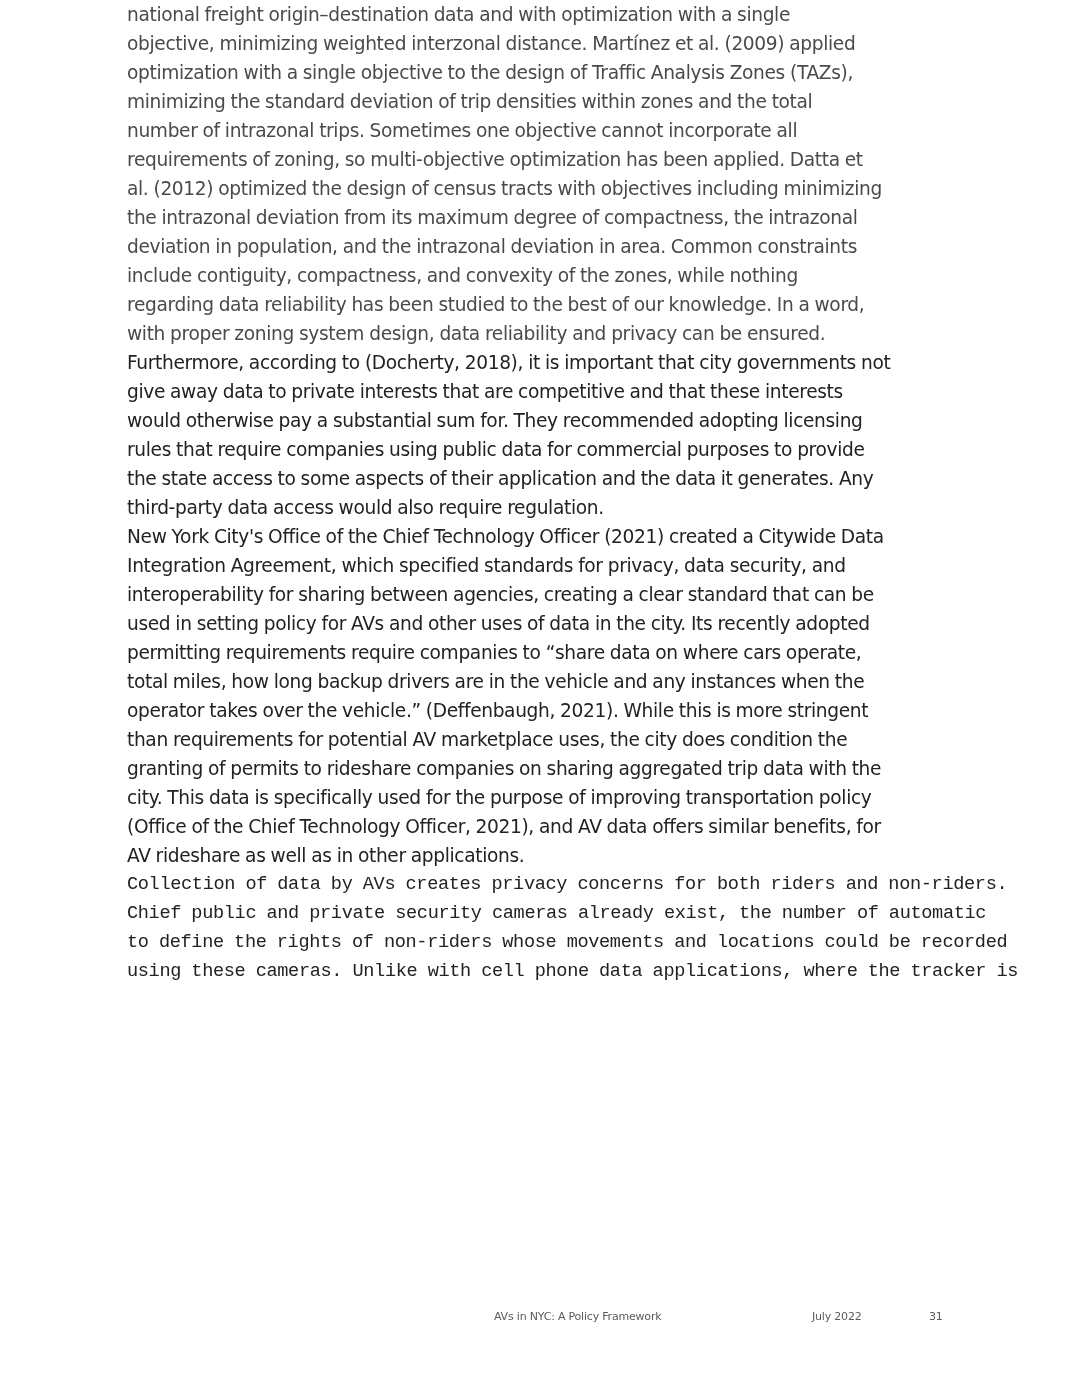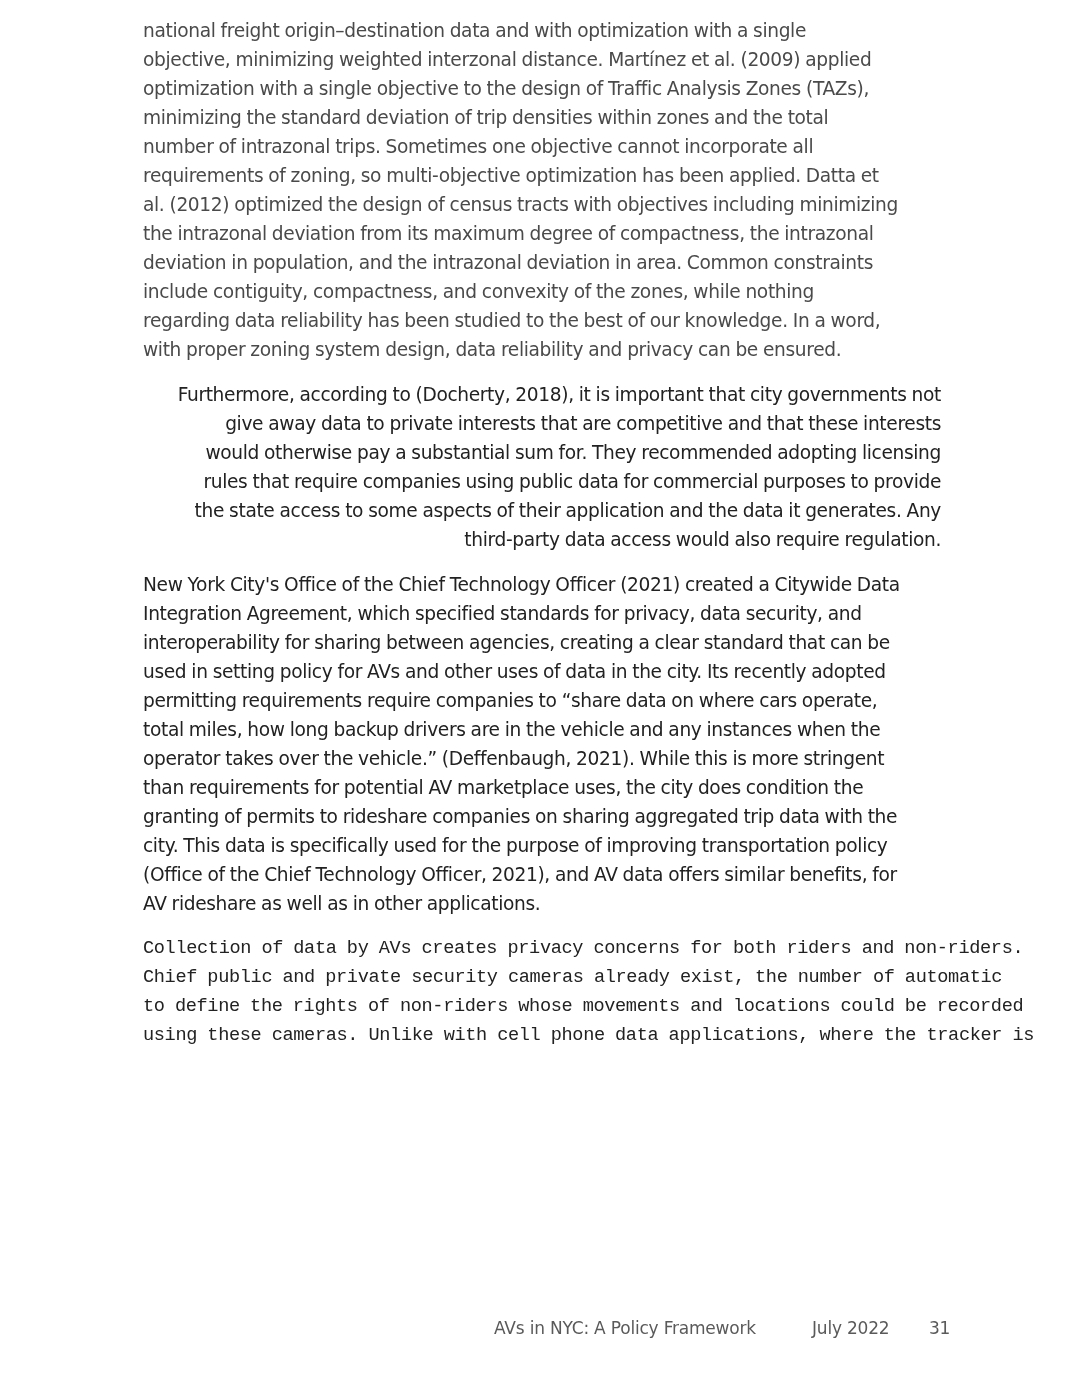--- a/index.html
+++ b/index.html
@@ -20,44 +20,43 @@
       width: 1080px;
       height: 1398px;
       background: #ffffff;
     }
     .body-text {
       position: absolute;
       left: 127px;
       width: 830px;
     }
     .para {
-      margin: 16px;
+      margin: 0;
       font-size: 18.6px;
       line-height: 29px;
       letter-spacing: -0.35px;
       word-spacing: -0.5px;
       color: #222222;
       white-space: nowrap;
     }
     .para .ln { display: block; }
     .para.light { color: #4a4a4a; }
     #p1 { top: 124px; }
-    #p2 { top: 502px; text-align: right; }
+    #p2 { top: 502px; }
     #p3 { top: 705px; }
     #p4 { top: 1083px; font-family: Liberation Mono, monospace; }
     .footer {
       position: absolute;
       top: 1310px;
       left: 0;
       width: 1080px;
       height: 24px;
-      font-size: 17px;
+      font-size: 11px;
       color: #5a5a5a;
       letter-spacing: -0.2px;
-      margin-top: 8px;
     }
     .footer span { position: absolute; top: 0; white-space: nowrap; }
     .footer .doc-title { left: 494px; }
     .footer .doc-date { left: 812px; }
     .footer .page-num { left: 929px; }
   </style>
 </head>
 <body>
 
 <div class="page">

